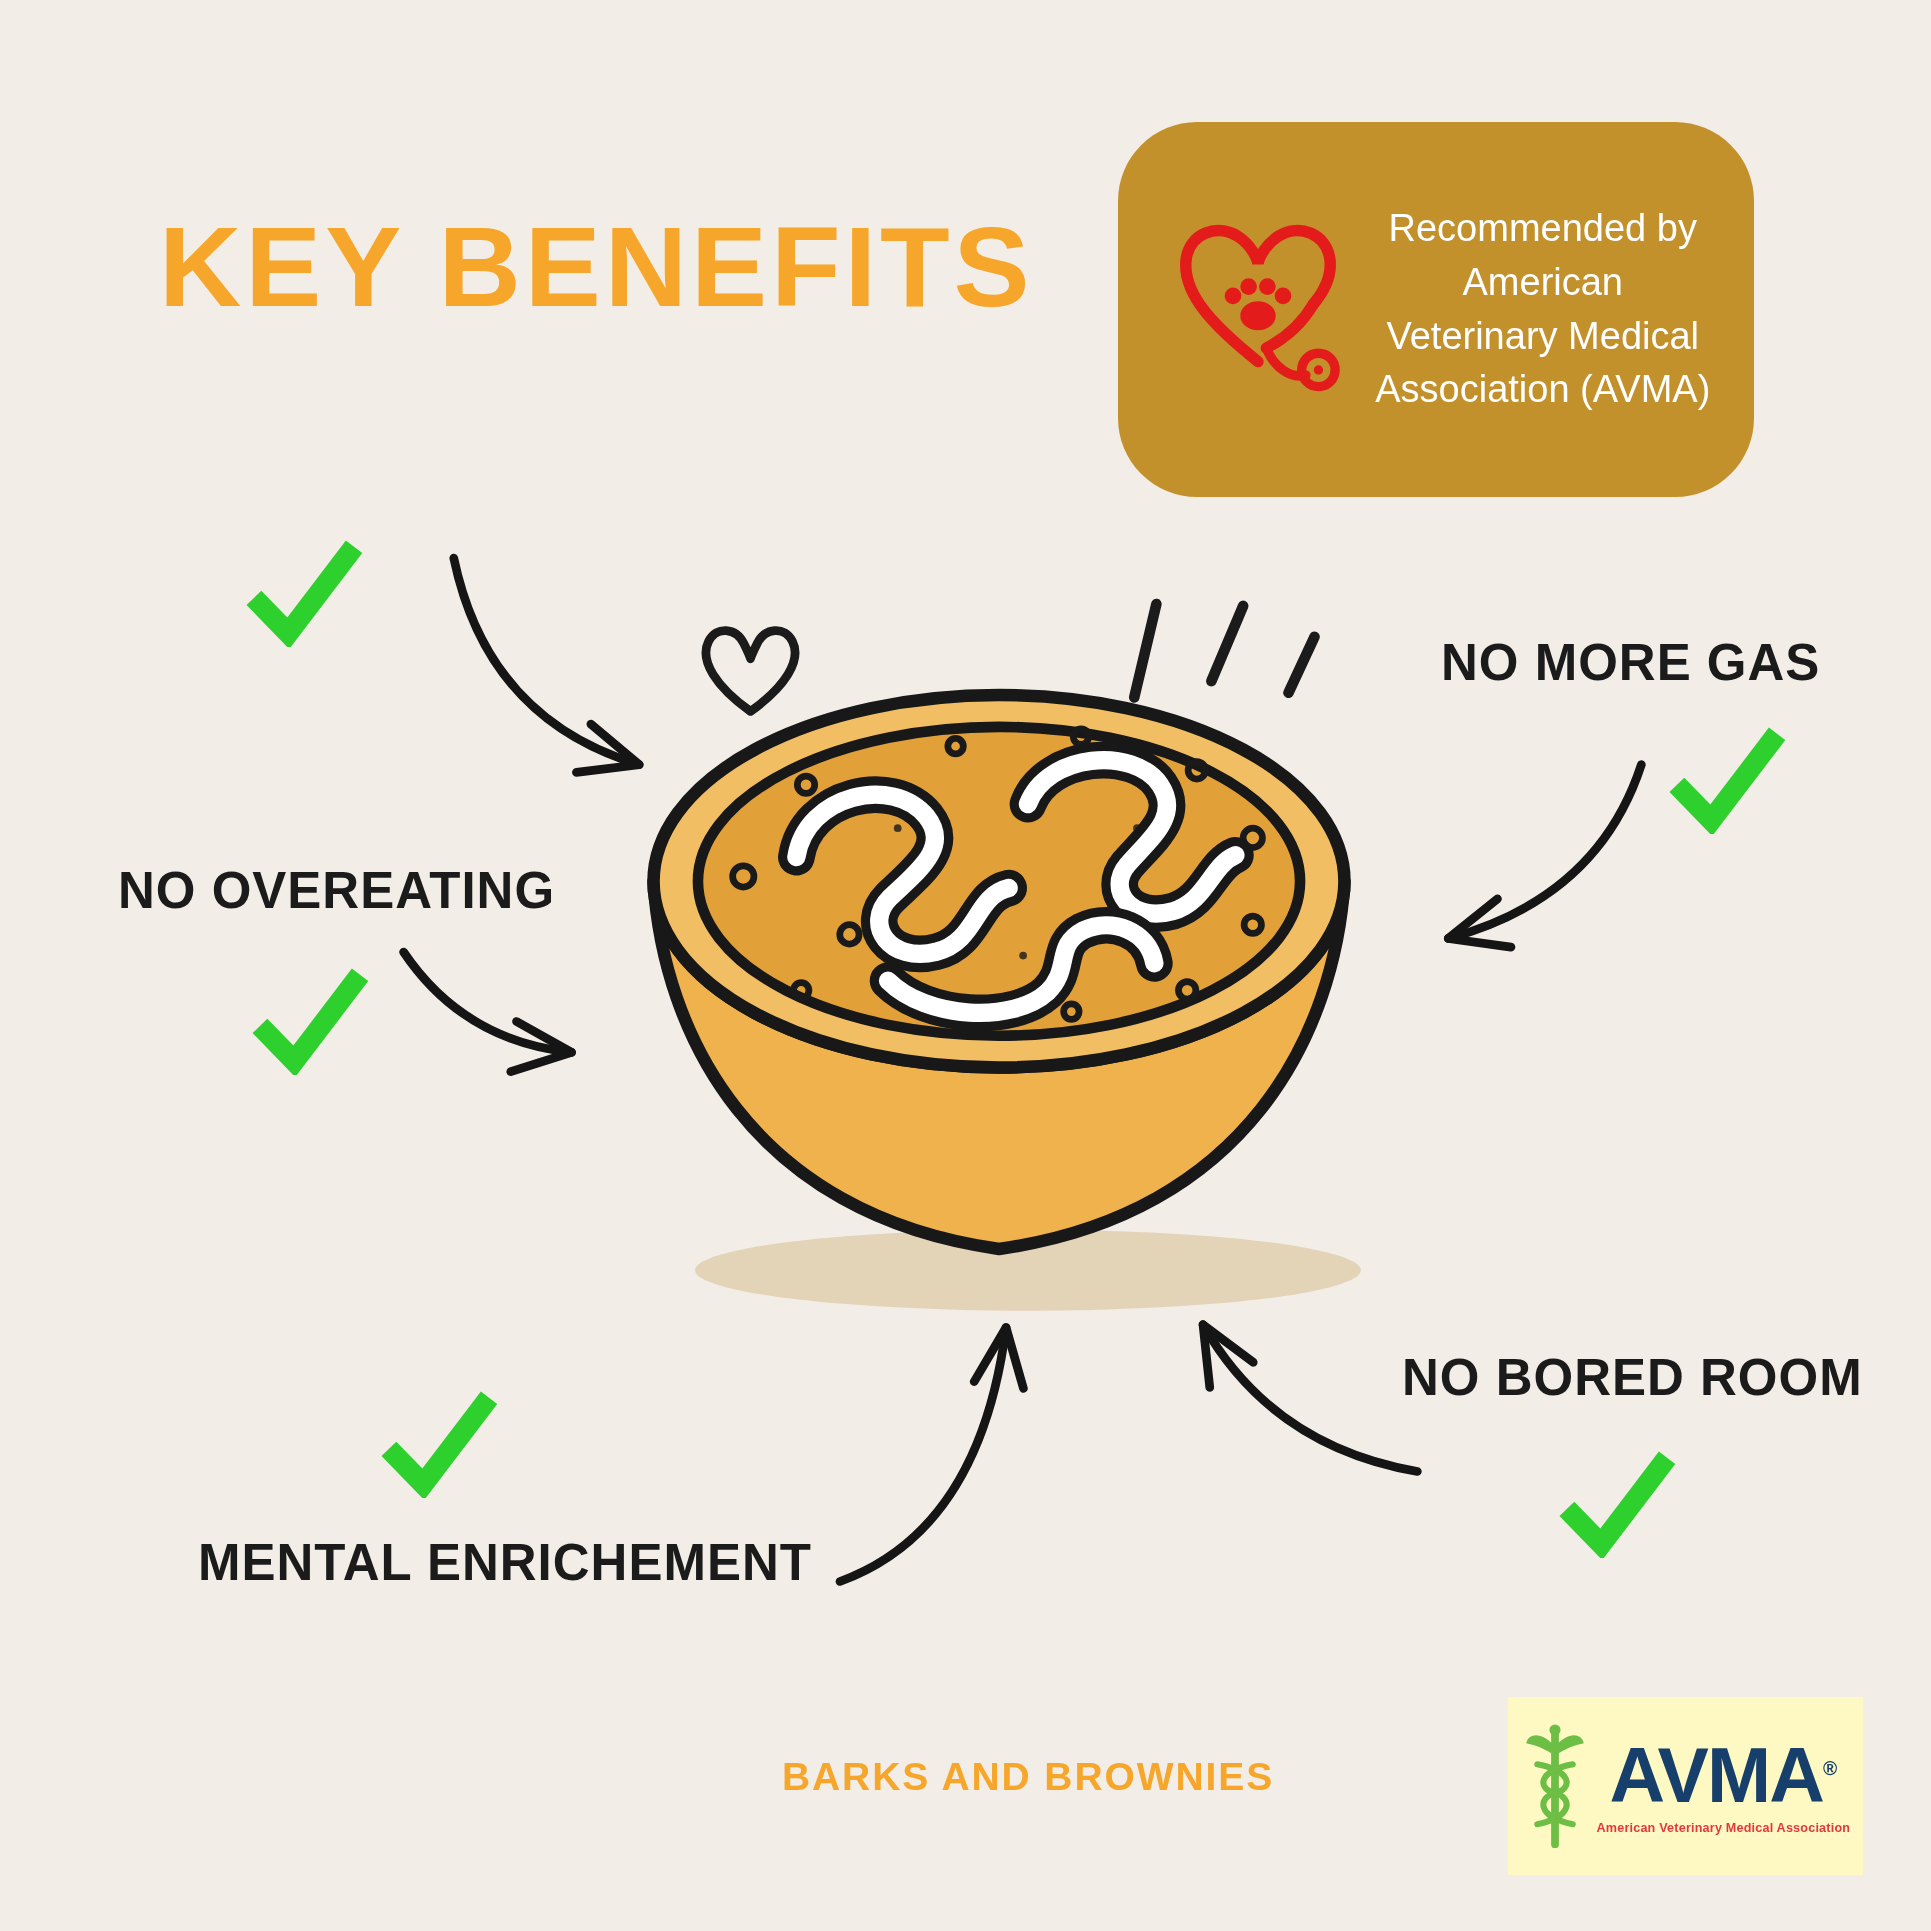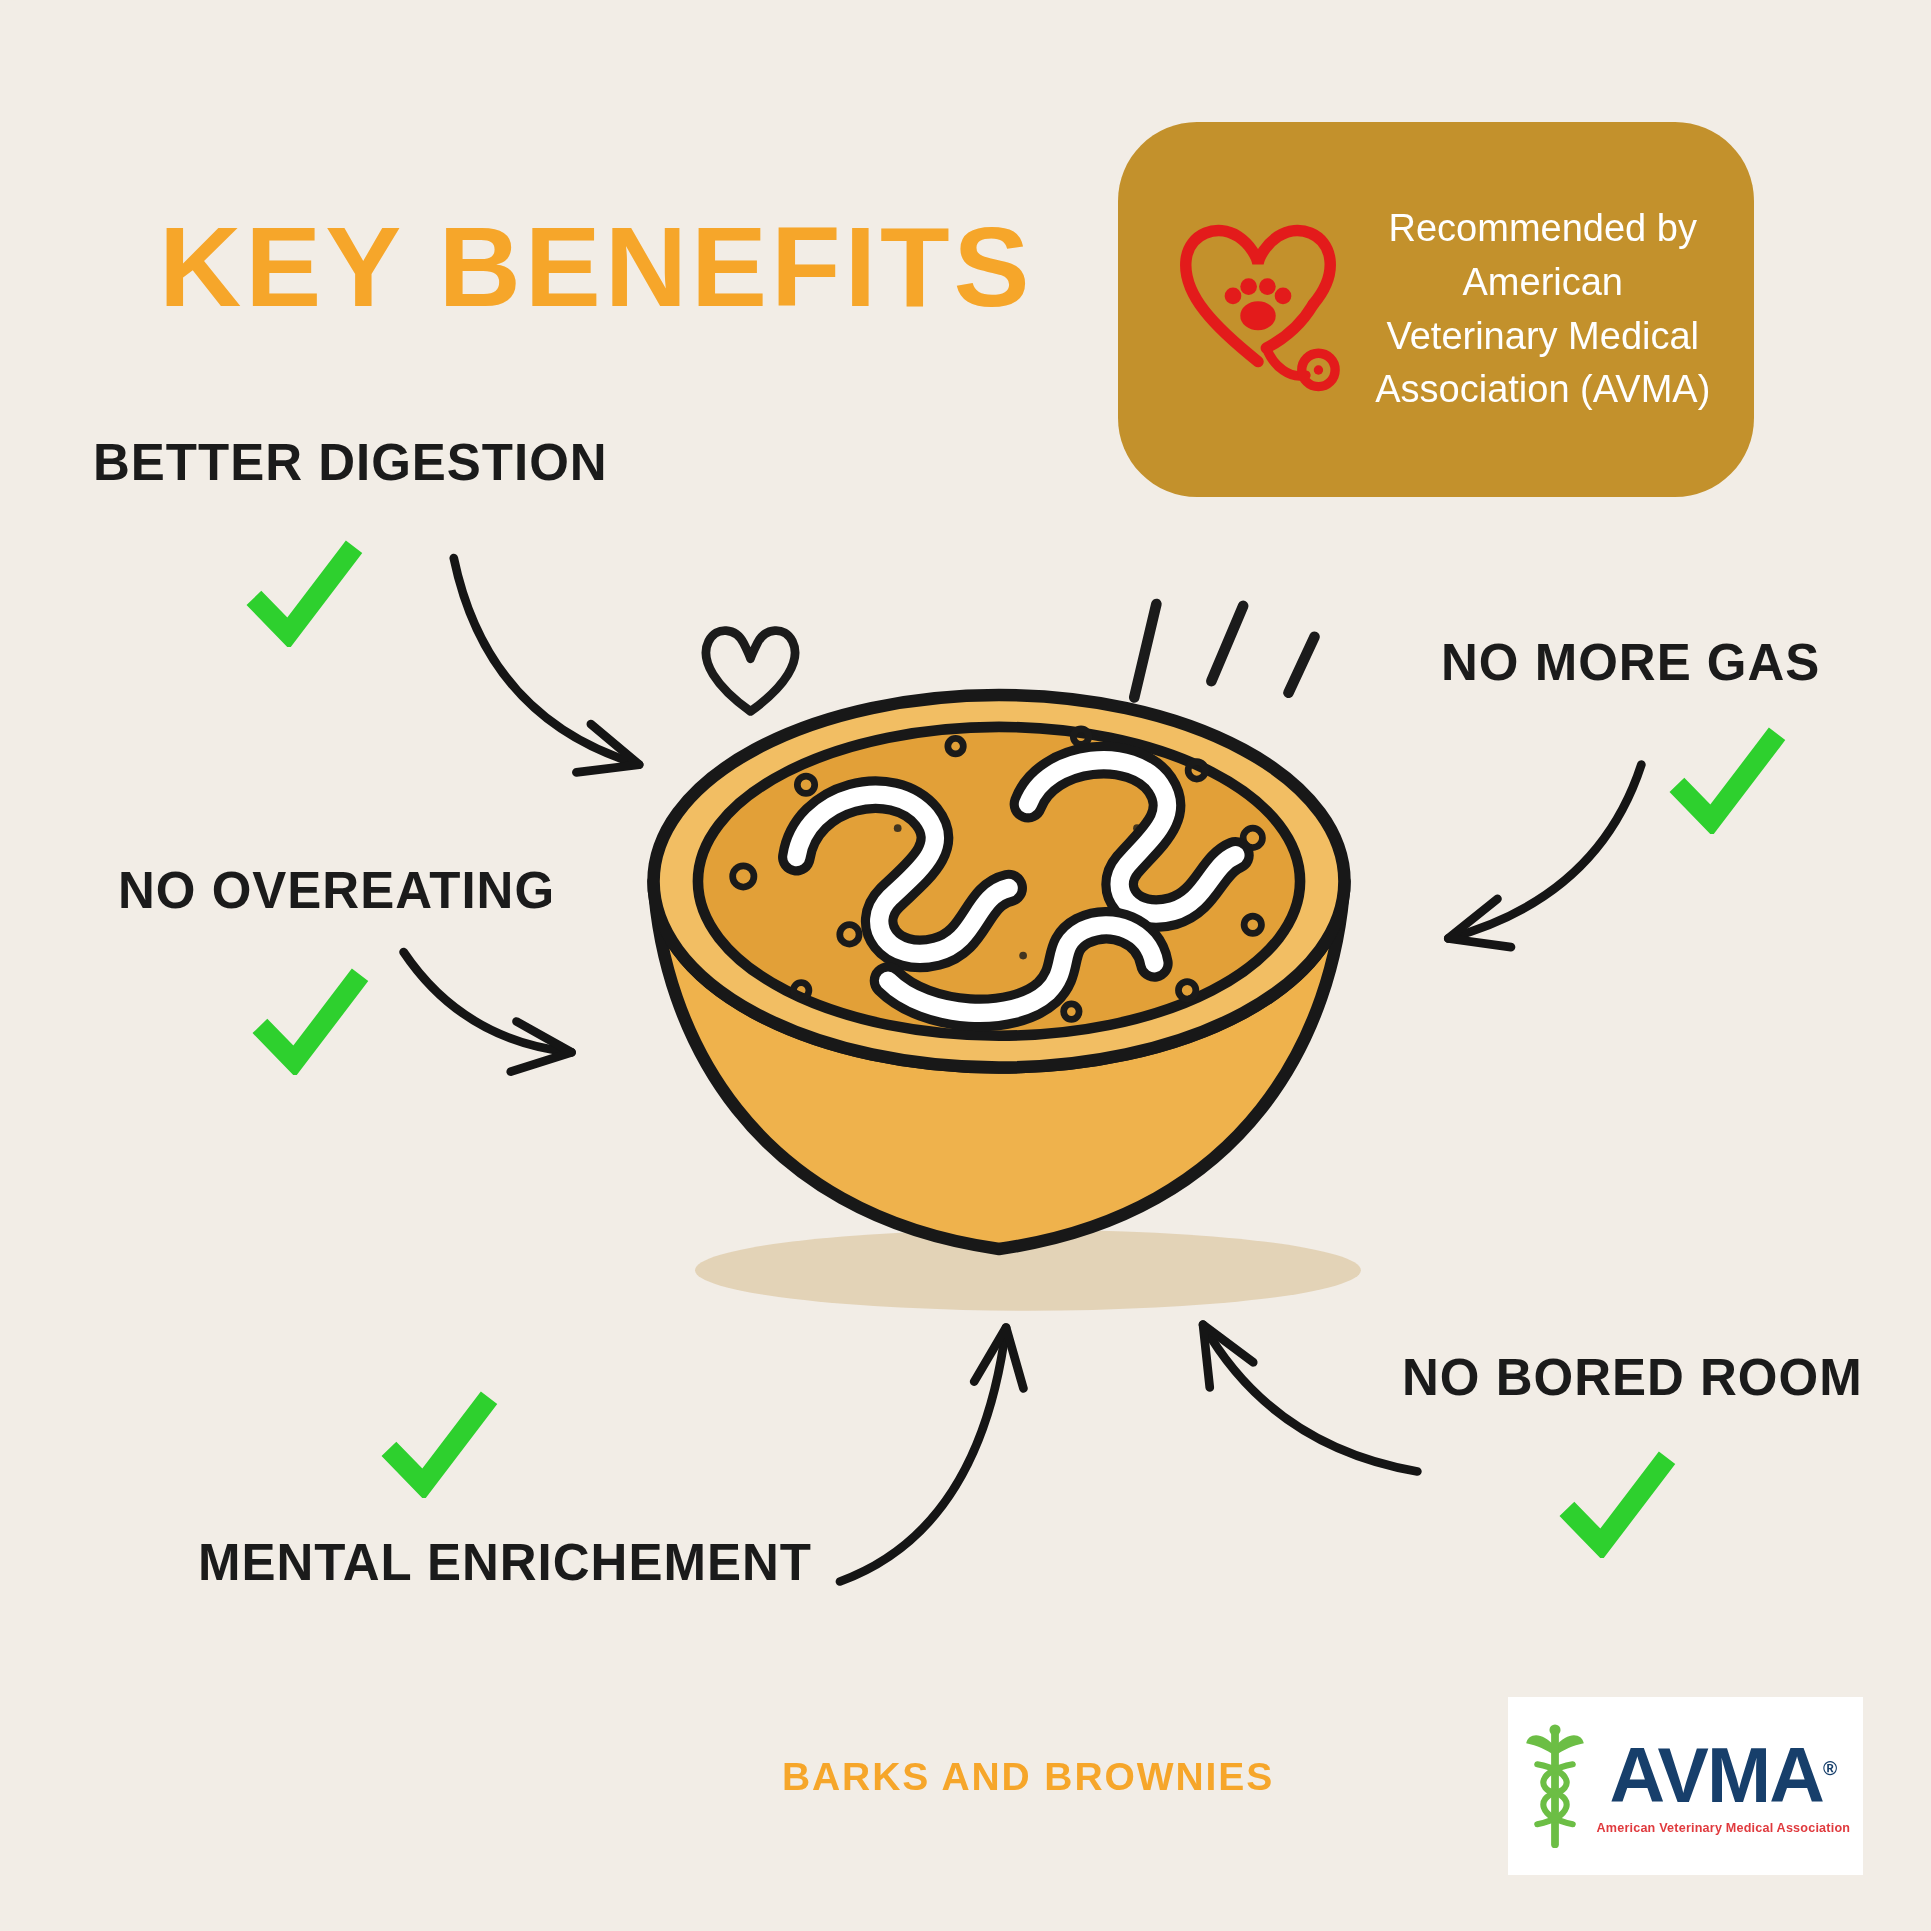--- a/index.html
+++ b/index.html
@@ -47,21 +47,21 @@
   #check-4{left:1556px;top:1450px;}
   .bowl{position:absolute;left:608px;top:587px;width:782px;height:743px;}
   .heart{position:absolute;left:687px;top:614px;width:127px;height:112px;}
   .motion{position:absolute;left:1110px;top:577px;width:222px;height:135px;}
   .arrows{position:absolute;left:0;top:0;width:1931px;height:1931px;pointer-events:none;}
   .brand{
     position:absolute;left:1028px;top:1755px;transform:translateX(-50%);
     font-size:39px;font-weight:700;color:var(--orange);letter-spacing:1.9px;white-space:nowrap;
   }
   .logo{
-    position:absolute;left:1508px;top:1697px;width:355px;height:178px;background:#ffffff;
+    position:absolute;left:1508px;top:1697px;width:355px;height:178px;background:#fef9c3;
     display:flex;align-items:center;justify-content:center;gap:7.7px;
     padding:11.6px 13.5px;box-sizing:border-box;
   }
   .logo-caduceus{width:68px;height:133px;flex:0 0 auto;}
   .logo-right{display:flex;flex-direction:column;align-items:center;}
   .logo-acronym{font-size:77px;font-weight:800;color:var(--navy);line-height:1;letter-spacing:-1.9px;}
   .logo-reg{font-size:19.3px;font-weight:700;color:var(--navy);vertical-align:27px;letter-spacing:0;}
   .logo-sub{font-size:12.6px;font-weight:700;color:var(--logo-red);margin-top:6.8px;white-space:nowrap;letter-spacing:0.2px;}
 </style>
 </head>
@@ -89,21 +89,20 @@
       </g>
     </svg>
     <div class="badge-text">
       <span class="line">Recommended by</span>
       <span class="line">American</span>
       <span class="line">Veterinary Medical</span>
       <span class="line">Association (AVMA)</span>
     </div>
   </div>
 
-  <div class="benefit" id="benefit-0">BETTER DIGESTION</div>
   <div class="benefit" id="benefit-1">NO MORE GAS</div>
   <div class="benefit" id="benefit-2">NO OVEREATING</div>
   <div class="benefit" id="benefit-3">MENTAL ENRICHEMENT</div>
   <div class="benefit" id="benefit-4">NO BORED ROOM</div>
 
   <svg class="check" id="check-0" viewBox="0 0 120 110">
       <path d="M10 60 L45 96 L112 8" fill="none" stroke="#2ed02e" stroke-width="21"></path>
     </svg>
   <svg class="check" id="check-1" viewBox="0 0 120 110">
       <path d="M10 60 L45 96 L112 8" fill="none" stroke="#2ed02e" stroke-width="21"></path>

